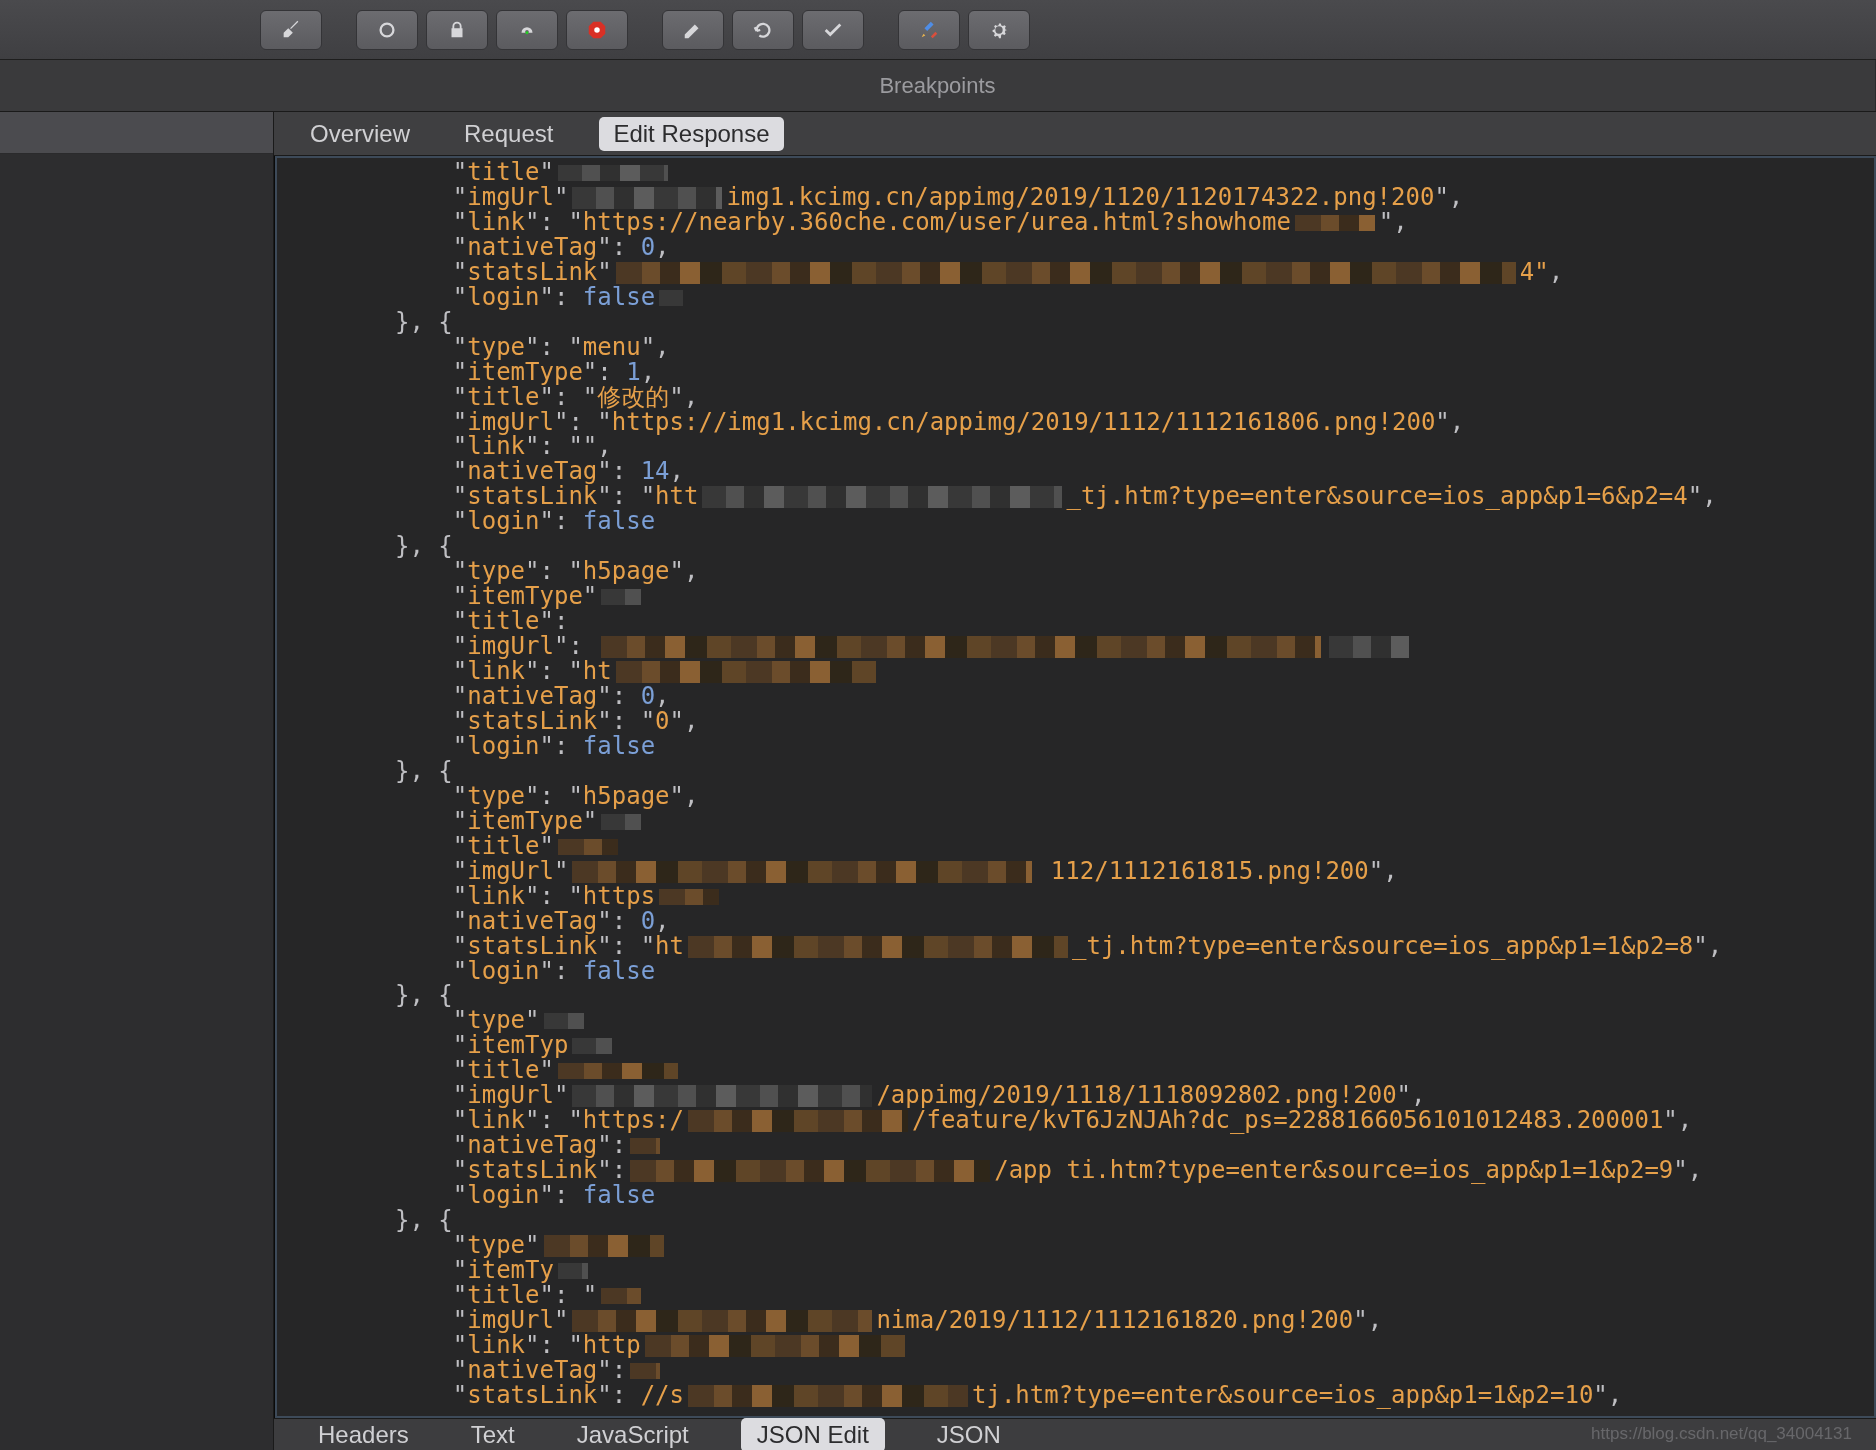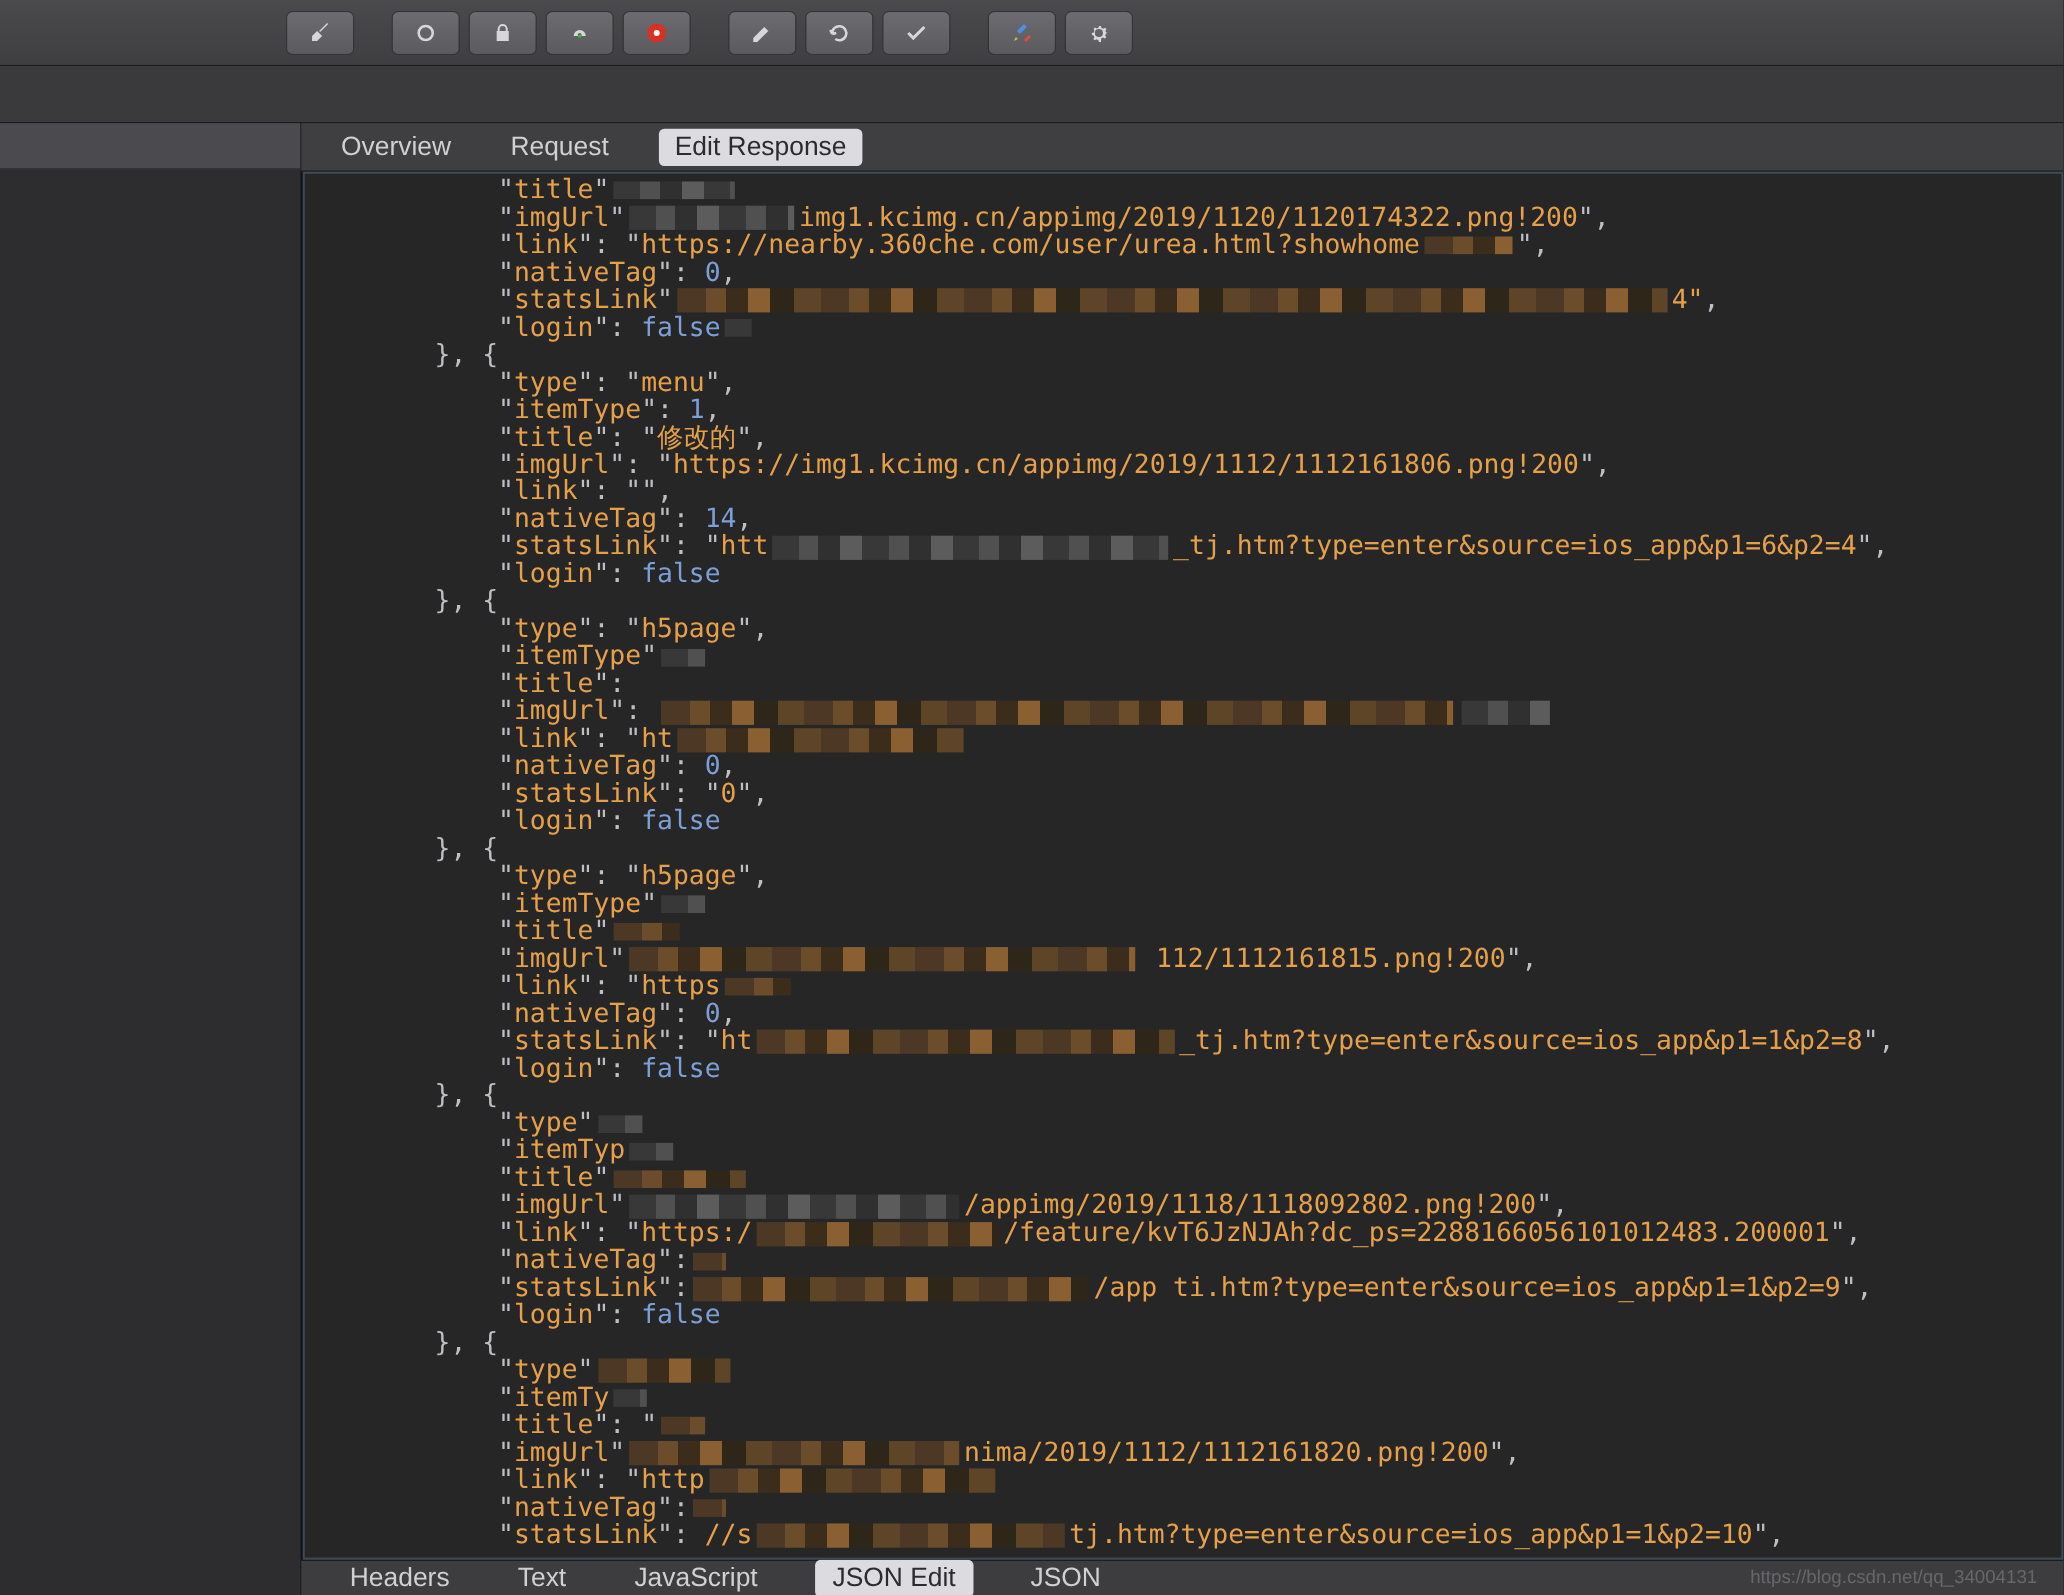--- a/index.html
+++ b/index.html
@@ -186,20 +186,21 @@
       </svg>
   </div>
   <div class="tbtn">
     <svg viewBox="0 0 24 24">
         <path fill="currentColor" d="M12 8a4 4 0 100 8 4 4 0 000-8zm9 4l-2 .6a7 7 0 01-.7 1.7l1 1.8-1.4 1.4-1.8-1a7 7 0 01-1.7.7L14 21h-2l-.6-2a7 7 0 01-1.7-.7l-1.8 1L6.5 18l1-1.8A7 7 0 016.8 14.6L5 14v-2l2-.6a7 7 0 01.7-1.7l-1-1.8L8.1 6.5l1.8 1a7 7 0 011.7-.7L12 5h2l.6 2a7 7 0 011.7.7l1.8-1 1.4 1.4-1 1.8c.3.5.5 1.1.7 1.7L21 12z"></path>
       </svg>
   </div>
 </div>
 
 <div class="doc-tabs">
+  <div class="doc-tab">Breakpoints</div>
 </div>
 
 <div class="split">
   <div class="sidebar">
     <div class="sidebar-row"></div>
   </div>
 
   <div class="main">
 
     <div class="subtabs">

